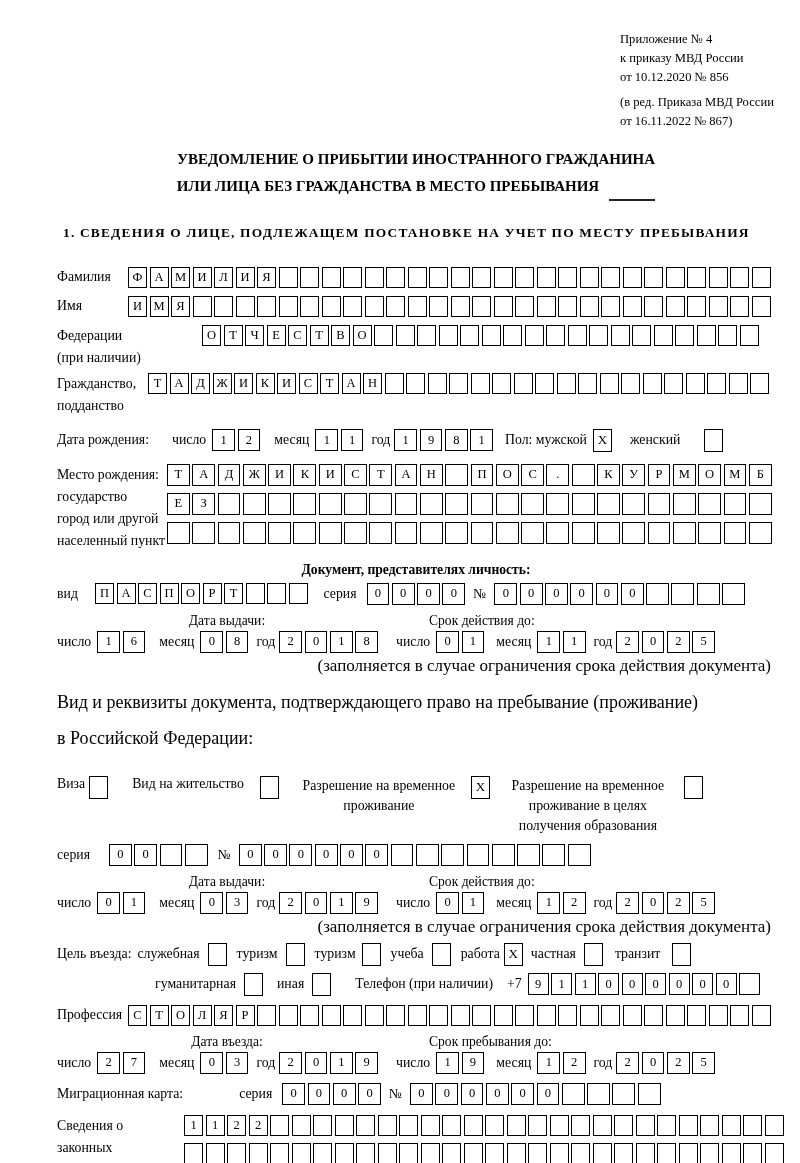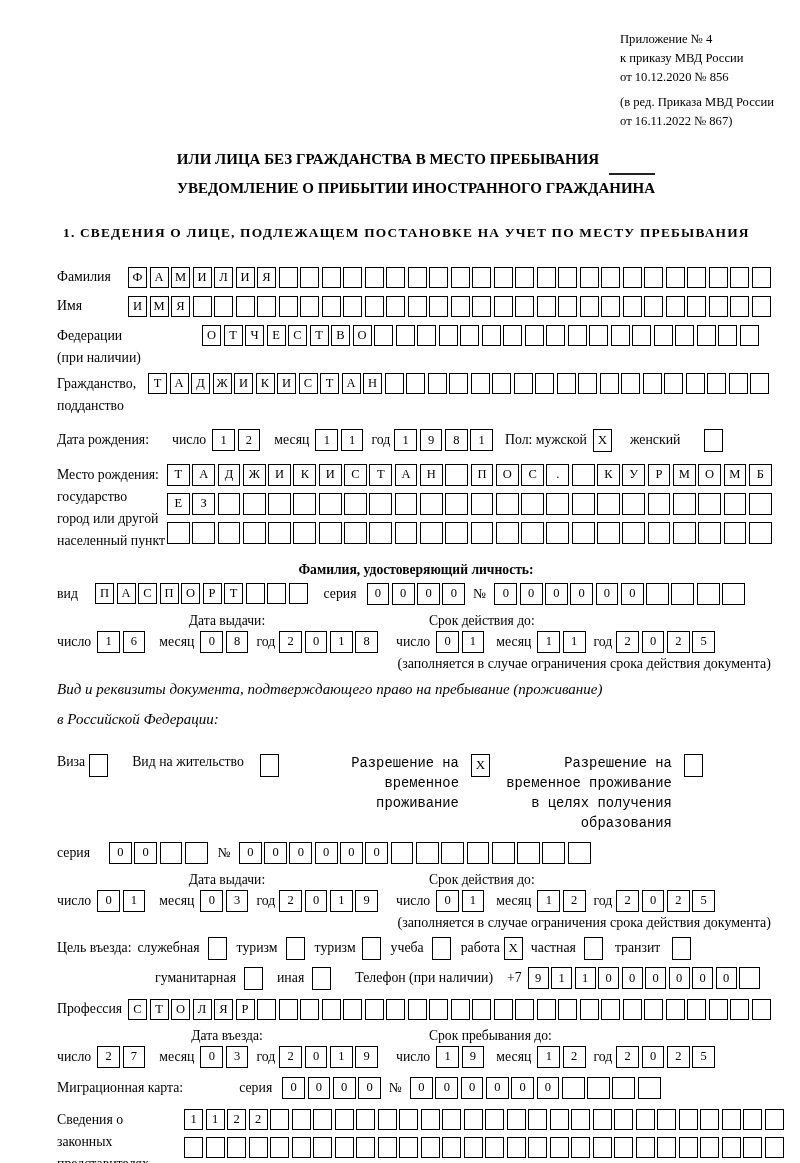--- a/index.html
+++ b/index.html
@@ -26,43 +26,43 @@
   .ml12{margin-left:12px}.ml14{margin-left:14px}.ml16{margin-left:16px}.ml18{margin-left:18px}
   .ml20{margin-left:20px}.ml24{margin-left:24px}
   .ml56{margin-left:56px}
   .w71{width:71px;flex:none}.w38{width:38px;flex:none}.w105{width:105px;flex:none}
   .w145{width:145px;flex:none}.w91{width:91px;flex:none}.w110{width:110px;flex:none}
   .w127{width:127px;flex:none}.w44{width:44px;flex:none}
   .center-b{font-weight:bold;text-align:center;font-size:13.6px;margin-top:10px;}
   .dhdr{display:flex;font-size:13.6px;margin-top:8px;gap:32px;}
   .dhdr .c1{width:340px;text-align:center;flex:none;}
   .dhdr .c2{width:330px;text-align:left;flex:none;}
-  .note{font-size:14px;text-align:right;padding-right:4px;margin-top:3px;}
-  .intro{font-size:15px;margin-top:2px;line-height:2.0;font-style:italic;}
-  .optlbl{flex:none;text-align:right;line-height:1.45;font-size:13.8px;font-family:Liberation Mono, monospace;}
+  .note{font-size:17px;text-align:right;padding-right:4px;margin-top:3px;}
+  .intro{font-size:18px;margin-top:8px;line-height:2.0;}
+  .optlbl{flex:none;text-align:center;line-height:1.45;font-size:13.8px;}
   .rowscol{display:flex;flex-direction:column;gap:7px;}
 </style>
 </head>
 <body>
 
 <div class="page">
 
   <div class="appendix">
     <div>Приложение № 4</div>
     <div>к приказу МВД России</div>
     <div>от 10.12.2020 № 856</div>
     <div class="gap6"></div>
     <div>(в ред. Приказа МВД России</div>
     <div>от 16.11.2022 № 867)</div>
   </div>
 
 
   <div class="title">
+    <div>УВЕДОМЛЕНИЕ О ПРИБЫТИИ ИНОСТРАННОГО ГРАЖДАНИНА</div>
     <div><span>ИЛИ ЛИЦА БЕЗ ГРАЖДАНСТВА В МЕСТО ПРЕБЫВАНИЯ</span><span class="uline">&nbsp;</span></div>
-    <div>УВЕДОМЛЕНИЕ О ПРИБЫТИИ ИНОСТРАННОГО ГРАЖДАНИНА</div>
   </div>
 
   <div class="sect">1. СВЕДЕНИЯ О ЛИЦЕ, ПОДЛЕЖАЩЕМ ПОСТАНОВКЕ НА УЧЕТ ПО МЕСТУ ПРЕБЫВАНИЯ</div>
 
   <div class="frow" style="margin-top:26px">
     <span class="lbl w71">Фамилия</span>
     <span class="cells">
         <span class="cell">Ф</span>
         <span class="cell">А</span>
         <span class="cell">М</span>
@@ -312,21 +312,21 @@
           <span class="cell"></span>
           <span class="cell"></span>
           <span class="cell"></span>
           <span class="cell"></span>
           <span class="cell"></span>
           <span class="cell"></span>
         </span>
     </span>
   </div>
 
-  <div class="center-b">Фамилия, удостоверяющий личность:</div>
+  <div class="center-b">Документ, представителях личность:</div>
 
   <div class="frow" style="margin-top:5px">
     <span class="lbl w38">вид</span>
     <span class="cells">
         <span class="cell">П</span>
         <span class="cell">А</span>
         <span class="cell">С</span>
         <span class="cell">П</span>
         <span class="cell">О</span>
         <span class="cell">Р</span>

